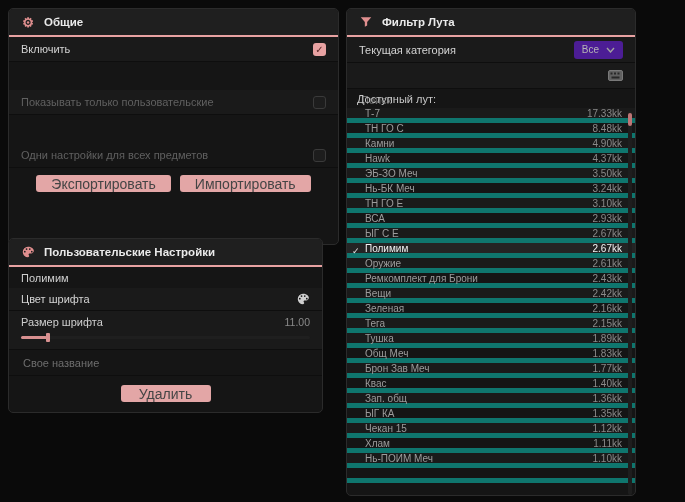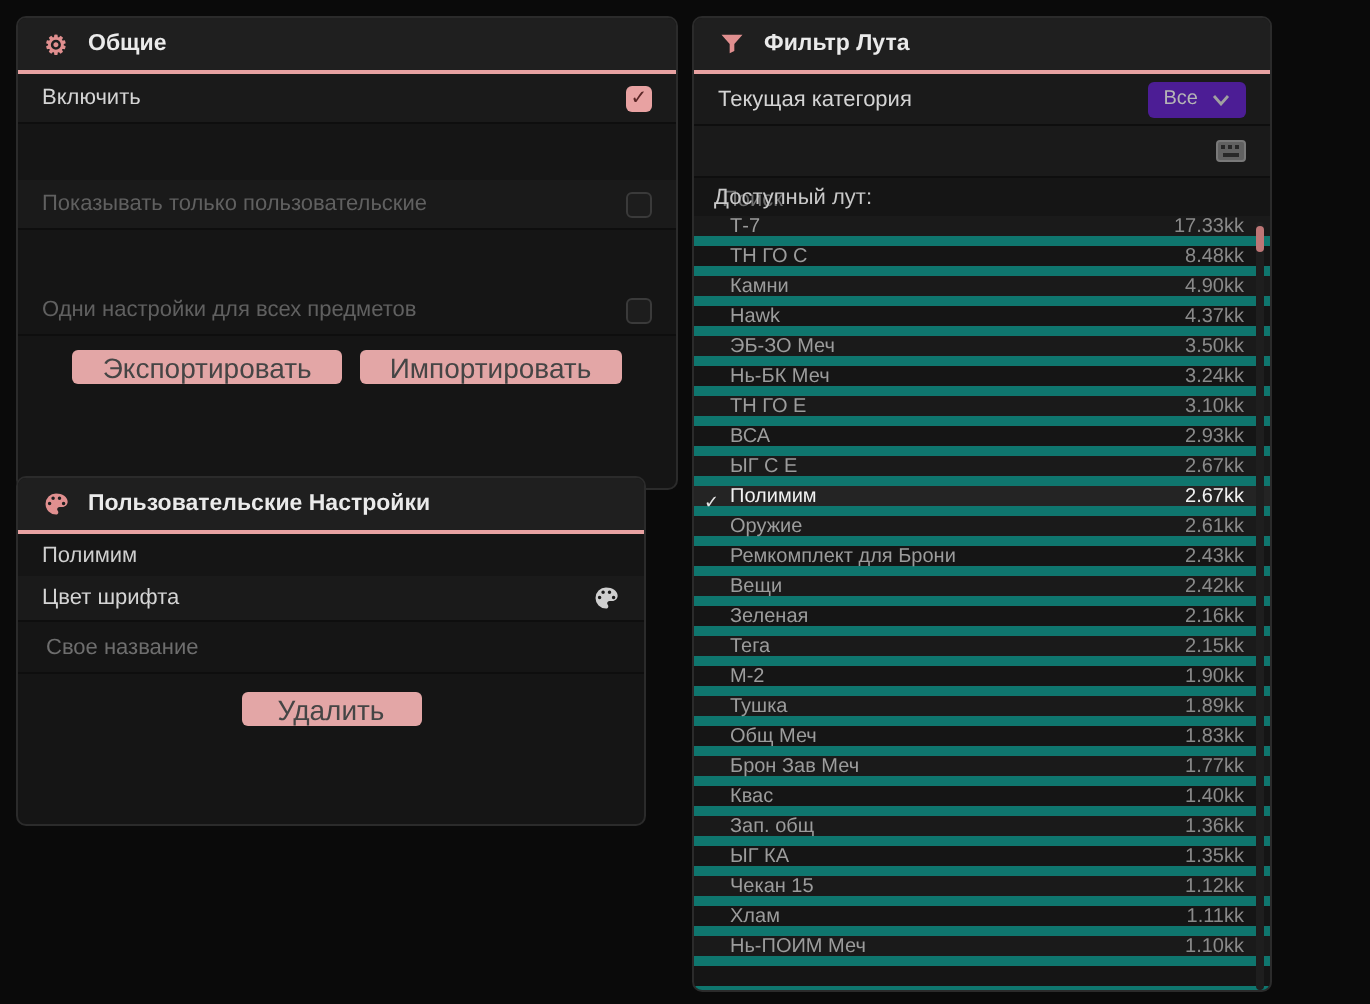--- a/index.html
+++ b/index.html
@@ -121,20 +121,31 @@
 
   <div class="row c-row alt">
     <span>Цвет шрифта</span>
     <span style="display:inline-flex;cursor:pointer;">
       <svg width="14" height="14" viewBox="0 0 24 24" fill="#cfcfcf">
           <path d="M12 3a9 9 0 0 0 0 18c1.2 0 2-.9 2-2 0-.5-.2-1-.5-1.3-.3-.4-.5-.8-.5-1.2 0-1.1.9-2 2-2h2.4c2.5 0 4.6-2 4.6-4.5C22 6 17.5 3 12 3zM6.5 13a1.5 1.5 0 1 1 0-3 1.5 1.5 0 0 1 0 3zm3-4.5a1.5 1.5 0 1 1 0-3 1.5 1.5 0 0 1 0 3zm5.5 0a1.5 1.5 0 1 1 0-3 1.5 1.5 0 0 1 0 3zm3.5 4.5a1.5 1.5 0 1 1 0-3 1.5 1.5 0 0 1 0 3z"></path>
         </svg>
     </span>
   </div>
 
+  <div class="slider-block">
+    <div class="size-line">
+      <span>Размер шрифта</span>
+      <span class="size-val">11.00</span>
+    </div>
+    <div class="slider">
+      <div class="slider-track"></div>
+      <div class="slider-fill"></div>
+      <div class="slider-handle"></div>
+    </div>
+  </div>
 
   <div class="input-row">
     <input class="text-input" type="text" placeholder="Свое название" style="">
   </div>
 
   <div class="del-row">
     <button class="pink-btn del-btn">Удалить</button>
   </div>
 </div>
 
@@ -258,25 +269,20 @@
         <span class="loot-name">Зеленая</span>
         <span class="loot-value">2.16kk</span>
       </div>
 
       <div class="loot-row alt">
 
         <span class="loot-name">Тега</span>
         <span class="loot-value">2.15kk</span>
       </div>
 
-      <div class="loot-row">
-
-        <span class="loot-name">М-2</span>
-        <span class="loot-value">1.90kk</span>
-      </div>
 
       <div class="loot-row alt">
 
         <span class="loot-name">Тушка</span>
         <span class="loot-value">1.89kk</span>
       </div>
 
       <div class="loot-row">
 
         <span class="loot-name">Общ Меч</span>

